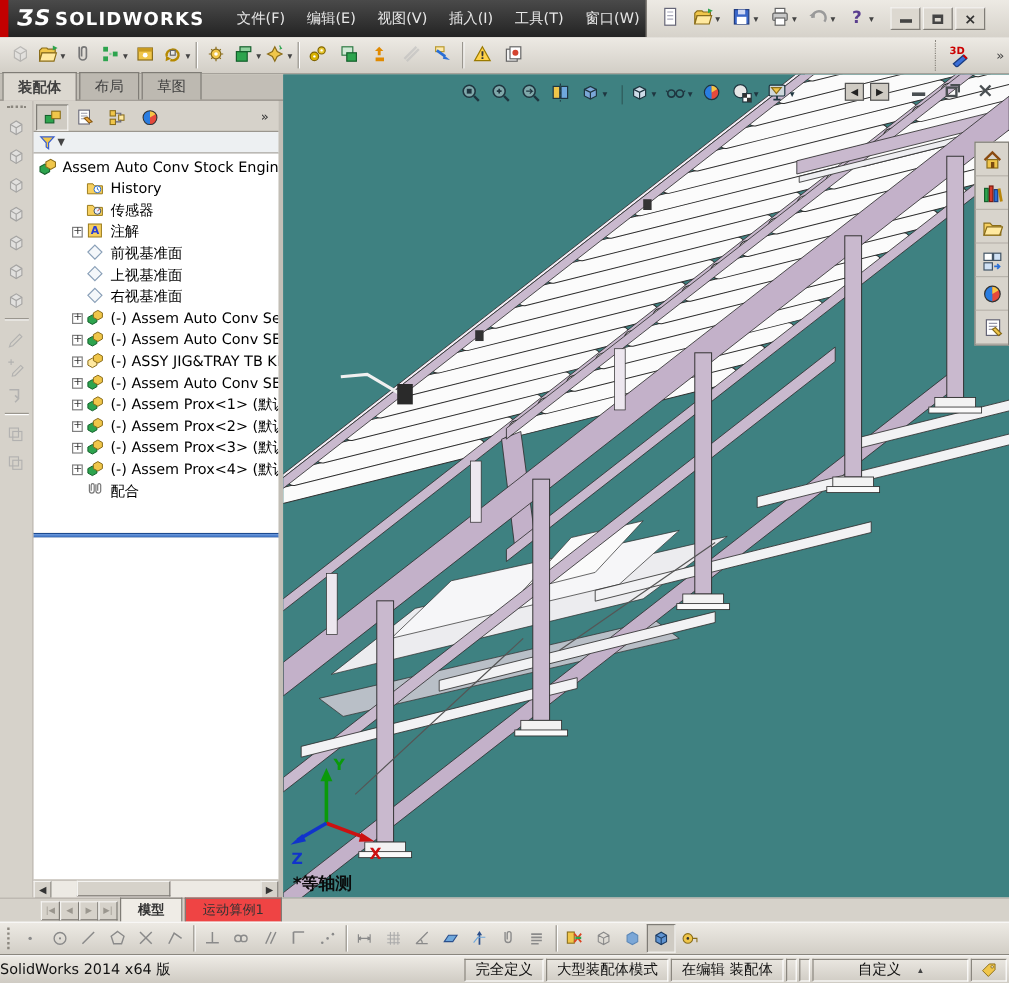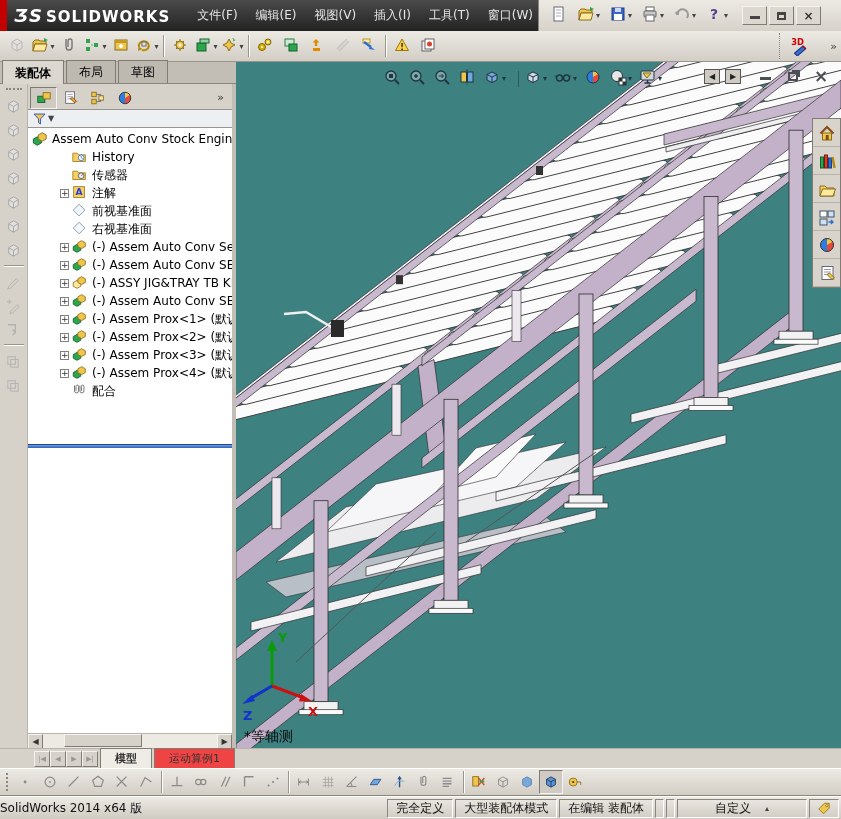--- a/index.html
+++ b/index.html
@@ -31,21 +31,21 @@
   .tsep{width:1px;height:22px;background:#9a968e;margin:0 3px;box-shadow:1px 0 0 #fff;}
   .tb2-right{position:absolute;right:4px;top:2px;display:flex;align-items:center;height:26px;
     border-left:1px dotted #8a867e;padding-left:6px;gap:14px;}
   .more{color:#444;font-size:11px;margin-left:4px;}
   
   .content{position:absolute;left:0;top:62px;width:841px;height:686px;display:flex;}
   
   .leftcol{width:236px;height:686px;display:flex;flex-direction:column;background:#D6D2CA;}
   .cm-tabs{height:22px;display:flex;align-items:flex-end;background:#C2BEB6;padding-left:2px;border-bottom:1px solid #8a867e;}
   .cm-tab{padding:3px 12px 2px;font-size:12px;background:#BDB9B1;border:1px solid #7f7c76;border-bottom:none;
-    margin-right:2px;color:#000000;white-space:nowrap;}
+    margin-right:2px;color:#404040;white-space:nowrap;}
   .cm-tab.active{background:#DCD8D0;font-weight:bold;position:relative;top:1px;padding-top:4px;}
   .leftbody{flex:1;display:flex;min-height:0;}
   .vstrip{width:28px;background:#D6D2CA;border-right:1px solid #b8b4ac;display:flex;flex-direction:column;align-items:center;padding-top:2px;}
   .vgrip{width:16px;border-top:2px dotted #8a867e;margin:2px 0 4px;}
   .vbtn{width:24px;height:24px;display:flex;align-items:center;justify-content:center;opacity:.8;}
   .vsep{width:20px;border-top:1px solid #9a968e;box-shadow:0 1px 0 #fff;margin:3px 0;}
   .panel{flex:1;display:flex;flex-direction:column;min-width:0;border-right:4px solid #C2BEB6;}
   .mgr-tabs{height:26px;background:#D6D2CA;display:flex;align-items:center;padding:2px 2px 0;border-bottom:1px solid #9a968e;}
   .mgr-tab{width:27px;height:22px;display:flex;align-items:center;justify-content:center;border:1px solid transparent;}
   .mgr-tab.active{border-color:#7f7c76 #f4f3f1 #f4f3f1 #7f7c76;background:#CFCBC3;}
@@ -74,21 +74,21 @@
   .hud .caret{color:#1f3640;}
   .docbtns{position:absolute;left:468px;top:6px;display:flex;align-items:center;z-index:5;}
   .pane-toggle{width:16px;height:15px;background:#CFCBC3;border:1px solid #555;margin-right:5px;
     display:flex;align-items:center;justify-content:center;font-size:8px;color:#222;}
   .doc-glyph{margin-left:10px;color:#4a4f52;font-weight:bold;display:flex;align-items:center;justify-content:center;width:18px;height:16px;}
   .dmin{width:11px;border-bottom:3px solid #4a4f52;height:8px;}
   .dres{width:10px;height:9px;border:2px solid #4a4f52;box-shadow:3px -3px 0 -1px #4a4f52;}
   .dx{font-size:17px;line-height:14px;}
   .taskpane{position:absolute;right:0;top:56px;width:29px;background:#D8D4CC;border:1px solid #7f7c76;z-index:6;}
   .tpbtn{width:27px;height:28px;display:flex;align-items:center;justify-content:center;border-bottom:1px solid #b8b4ac;}
-  .annotation{position:absolute;left:8px;top:666px;color:#0a0a0a;font-weight:normal;font-size:14px;z-index:4;}
+  .annotation{position:absolute;left:8px;top:666px;color:#0a0a0a;font-weight:bold;font-size:14px;z-index:4;}
   .triad{position:absolute;left:6px;top:566px;z-index:4;}
   
   .sheetbar{position:absolute;left:0;top:748px;width:841px;height:20px;background:#D6D2CA;display:flex;align-items:flex-end;padding-left:34px;border-top:1px solid #b8b4ac;}
   .navbtn{width:16px;height:16px;border:1px solid;border-color:#f4f3f1 #7f7c76 #7f7c76 #f4f3f1;background:#D6D2CA;
     color:#9a968e;font-size:7px;display:flex;align-items:center;justify-content:center;margin-bottom:1px;}
   .sheettab{padding:2px 14px;font-size:11px;border:1px solid #7f7c76;border-bottom:none;background:#ef4444;margin-left:2px;color:#333;white-space:nowrap;}
   .sheettab.active{background:#EFECE6;font-weight:bold;}
   
   .toolsbar{position:absolute;left:0;top:768px;width:841px;height:28px;background:linear-gradient(#EDEAE4,#D2CEC6);
     border-top:1px solid #fff;border-bottom:1px solid #8a867e;display:flex;align-items:center;padding-left:4px;}
@@ -464,20 +464,27 @@
               <span class="ticon"><svg width="15" height="15" viewBox="0 0 18 18">
                   <path d="M8.5 1.5 L15.5 8.5 8.5 15.5 1.5 8.5 Z" fill="#dce6f0" fill-opacity=".3" stroke="#8aa0b8" stroke-width="1.2"></path>
                 </svg></span>
               <span class="lbl">前视基准面</span>
             </div>
             <div class="trow indent1">
               <span><span style="display:inline-block;width:12px"></span></span>
               <span class="ticon"><svg width="15" height="15" viewBox="0 0 18 18">
                   <path d="M8.5 1.5 L15.5 8.5 8.5 15.5 1.5 8.5 Z" fill="#dce6f0" fill-opacity=".3" stroke="#8aa0b8" stroke-width="1.2"></path>
                 </svg></span>
+              <span class="lbl">上视基准面</span>
+            </div>
+            <div class="trow indent1">
+              <span><span style="display:inline-block;width:12px"></span></span>
+              <span class="ticon"><svg width="15" height="15" viewBox="0 0 18 18">
+                  <path d="M8.5 1.5 L15.5 8.5 8.5 15.5 1.5 8.5 Z" fill="#dce6f0" fill-opacity=".3" stroke="#8aa0b8" stroke-width="1.2"></path>
+                </svg></span>
               <span class="lbl">右视基准面</span>
             </div>
             <div class="trow indent1">
               <span class="plusbox">+</span>
               <span class="ticon"><svg width="15" height="15" viewBox="0 0 18 18">
                   <path d="M1.5 9 l4.5 -2.5 4.5 2.5 v4.5 L6 16 1.5 13.5 z" fill="#2da44e" stroke="#14602c"></path>
                   <path d="M7 4.5 L11.5 2 16 4.5 V9 l-4.5 2.5 L7 9 z" fill="#F0C64A" stroke="#8a6d1a"></path>
                 </svg></span>
               <span class="lbl">(-) Assem Auto Conv Set01&lt;1&gt;</span>
             </div>

